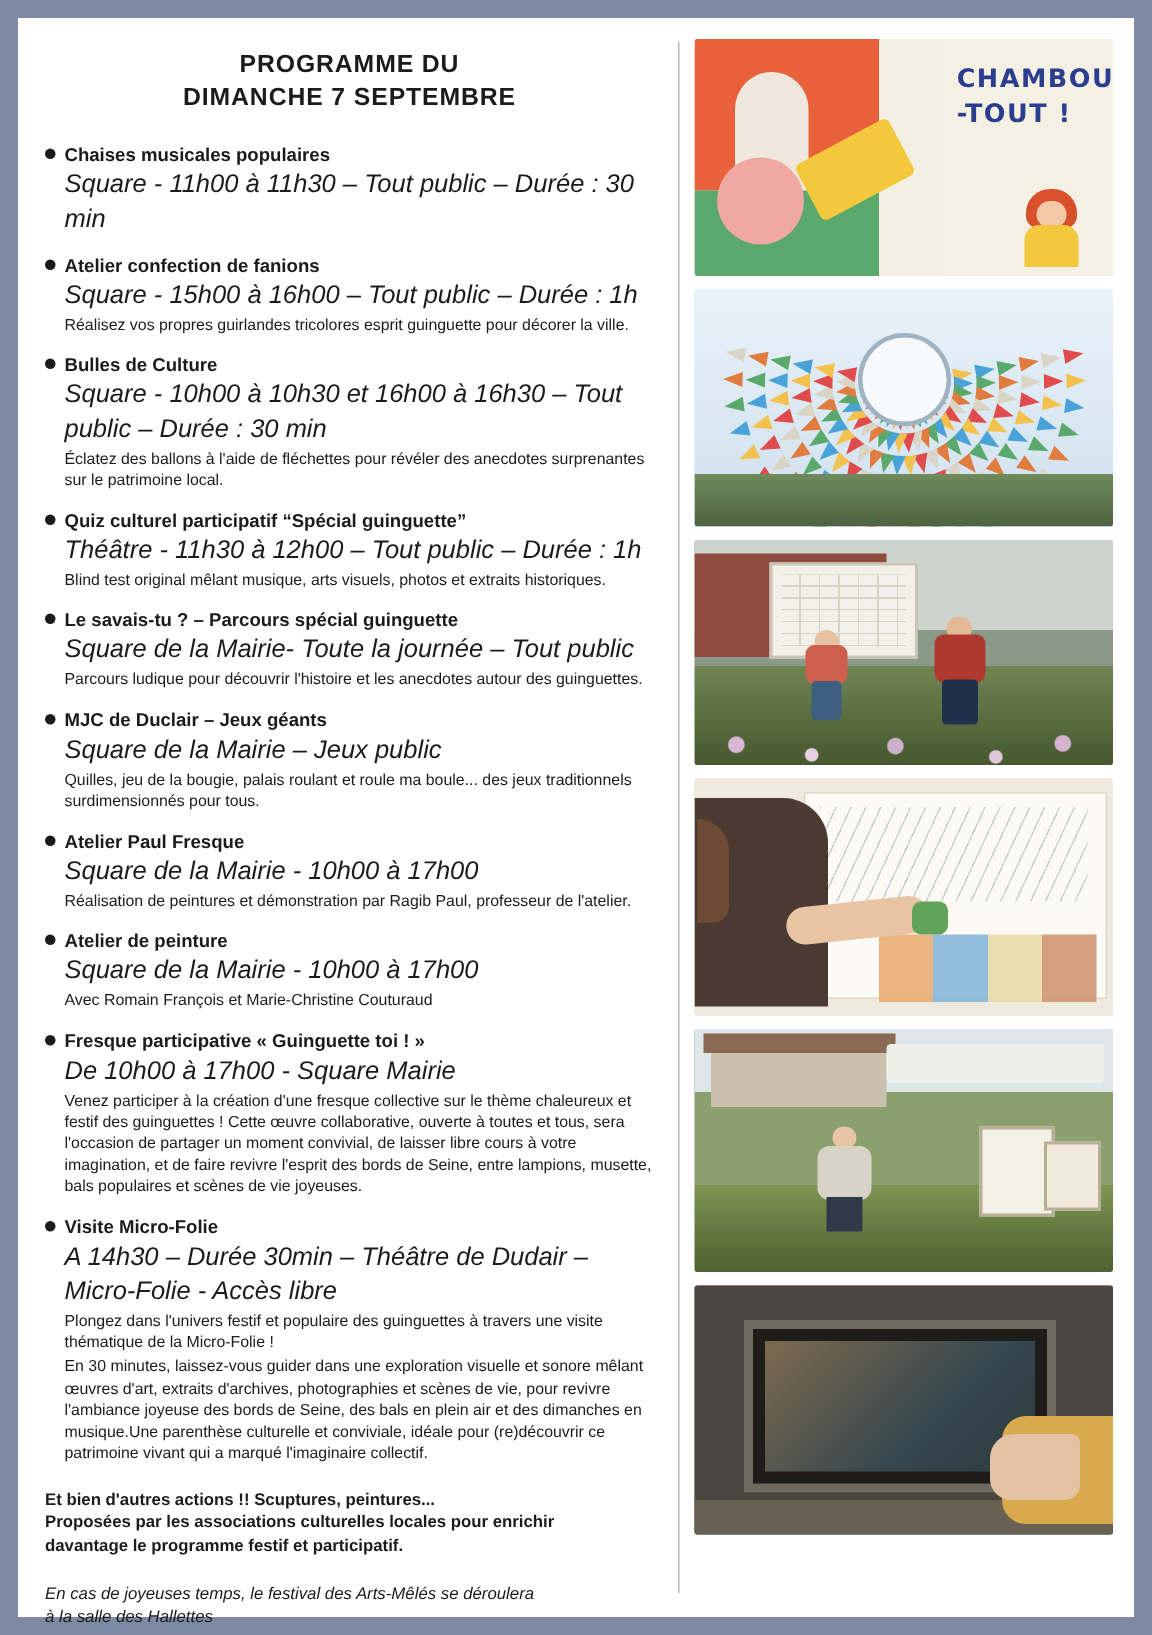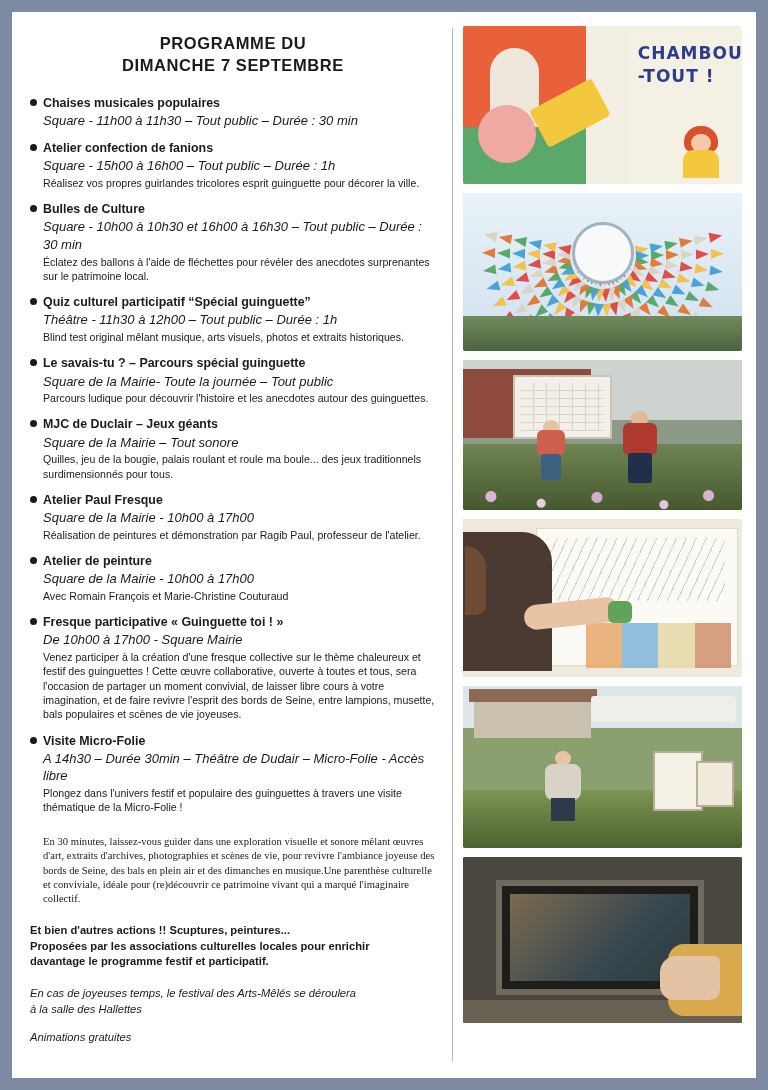--- a/index.html
+++ b/index.html
@@ -74,32 +74,32 @@
     height: 7px;
     border-radius: 50%;
     background: #1b1b1b;
     display: inline-block;
     flex: none;
     position: relative;
     top: -1px;
   }
   .entry-sub {
     font-style: italic;
-    font-size: 13px;
+    font-size: 17px;
     color: #1b1b1b;
     line-height: 1.35;
     margin: 1px 0 0 13px;
   }
   .entry-desc {
     font-size: 10.6px;
     color: #1b1b1b;
     line-height: 1.36;
     margin: 1px 0 0 13px;
   }
-  .entry-desc.extra { margin-top: 20px; font-family: Liberation Serif, serif; }
+  .entry-desc.extra { margin-top: 2px; }
 
   .closing {
     font-size: 11.2px;
     line-height: 1.4;
     color: #1b1b1b;
     margin: 16px 0 0 0;
     font-weight: bold;
   }
   .closing .ln { display: block; }
   .note {
@@ -368,21 +368,21 @@
       </div>
       <div class="entry-sub">Square de la Mairie- Toute la journée – Tout public</div>
       <div class="entry-desc">Parcours ludique pour découvrir l'histoire et les anecdotes autour des guinguettes.</div>
     </div>
 
     <div class="entry">
       <div class="entry-head">
         <span class="bullet"></span>
         <span>MJC de Duclair – Jeux géants</span>
       </div>
-      <div class="entry-sub">Square de la Mairie – Tout sonore</div>
+      <div class="entry-sub">Square de la Mairie – Jeux public</div>
       <div class="entry-desc">Quilles, jeu de la bougie, palais roulant et roule ma boule... des jeux traditionnels surdimensionnés pour tous.</div>
     </div>
 
     <div class="entry">
       <div class="entry-head">
         <span class="bullet"></span>
         <span>Atelier Paul Fresque</span>
       </div>
       <div class="entry-sub">Square de la Mairie - 10h00 à 17h00</div>
       <div class="entry-desc">Réalisation de peintures et démonstration par Ragib Paul, professeur de l'atelier.</div>

